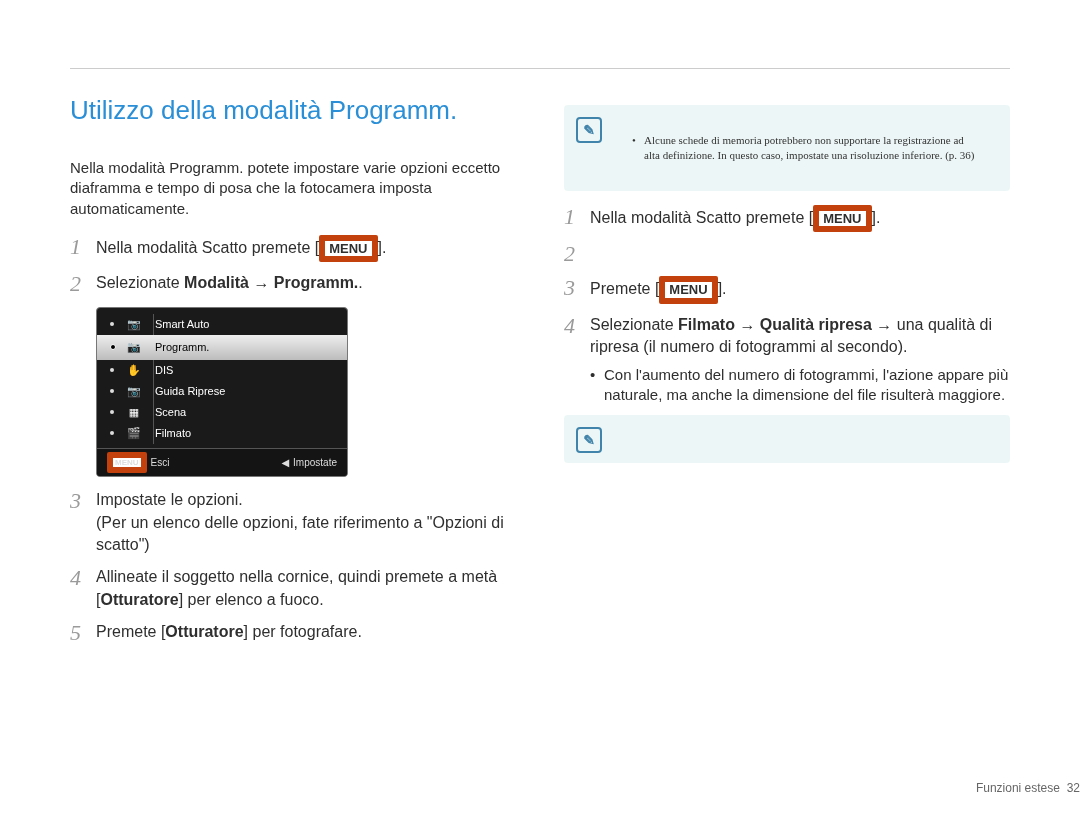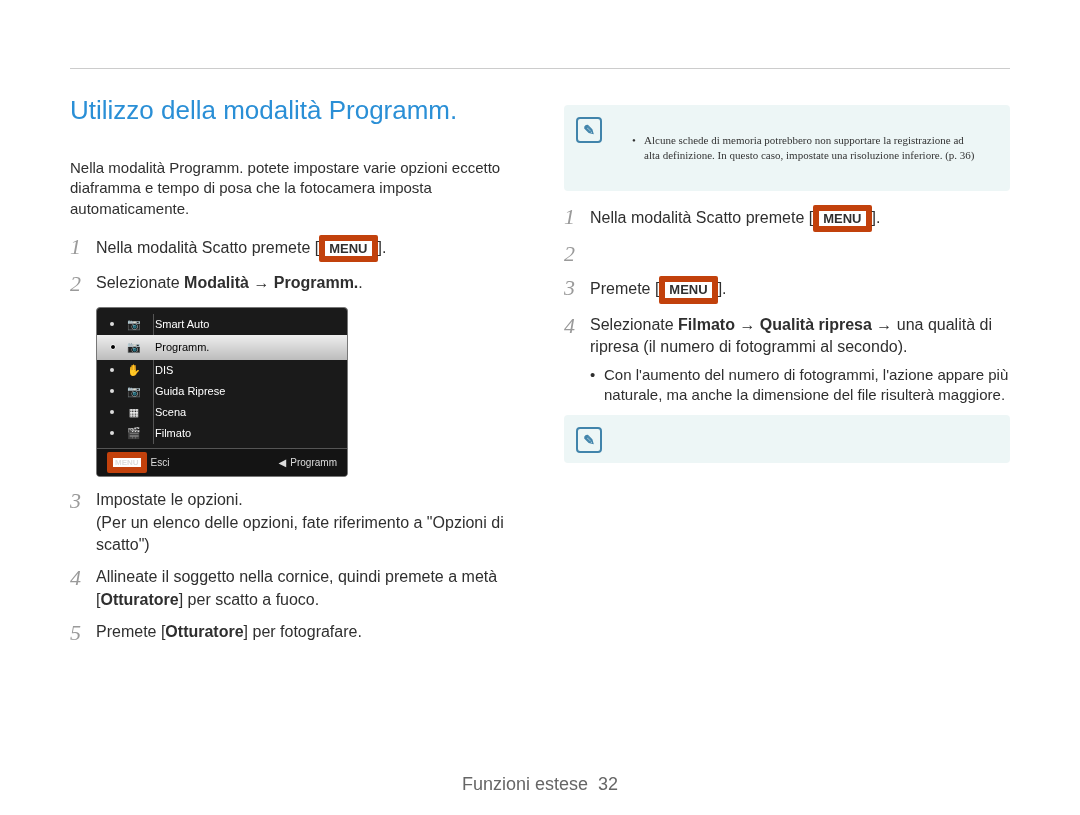--- a/index.html
+++ b/index.html
@@ -223,22 +223,22 @@
   .tiplist li::before {
     content: '•';
     position: absolute;
     left: 0;
   }
   .footer {
     position: absolute;
     bottom: 20px;
     left: 0;
     right: 0;
-    text-align: center;
-    font-size: 18px;
+    text-align: right;
+    font-size: 12px;
     color: #666;
   }
 </style>
 </head>
 <body>
 
 <div class="page">
 
   <div class="hr"></div>
 
@@ -296,35 +296,35 @@
               <span class="mlabel">Filmato</span>
             </li>
         </ul>
         <div class="menu-footer">
           <span class="mf-left">
               <span class="keycap tiny">MENU</span>
               <span>Esci</span>
             </span>
           <span class="mf-right">
               <span>◀</span>
-              <span>Programm</span>
+              <span>Impostate</span>
             </span>
         </div>
       </div>
 
       <ol class="steps">
         <li>
           <span class="stepnum">3</span>
           <span class="steptext" style="white-space:pre-line">Impostate le opzioni.
 (Per un elenco delle opzioni, fate riferimento a "Opzioni di scatto")</span>
         </li>
         <li>
           <span class="stepnum">4</span>
           <span class="steptext">
-            <span>Allineate il soggetto nella cornice, quindi premete a metà [</span><span class="bold">Otturatore</span><span>] per scatto a fuoco.</span>
+            <span>Allineate il soggetto nella cornice, quindi premete a metà [</span><span class="bold">Otturatore</span><span>] per elenco a fuoco.</span>
           </span>
         </li>
         <li>
           <span class="stepnum">5</span>
           <span class="steptext">
             <span>Premete [</span><span class="bold">Otturatore</span><span>] per fotografare.</span>
           </span>
         </li>
       </ol>
     </div>

